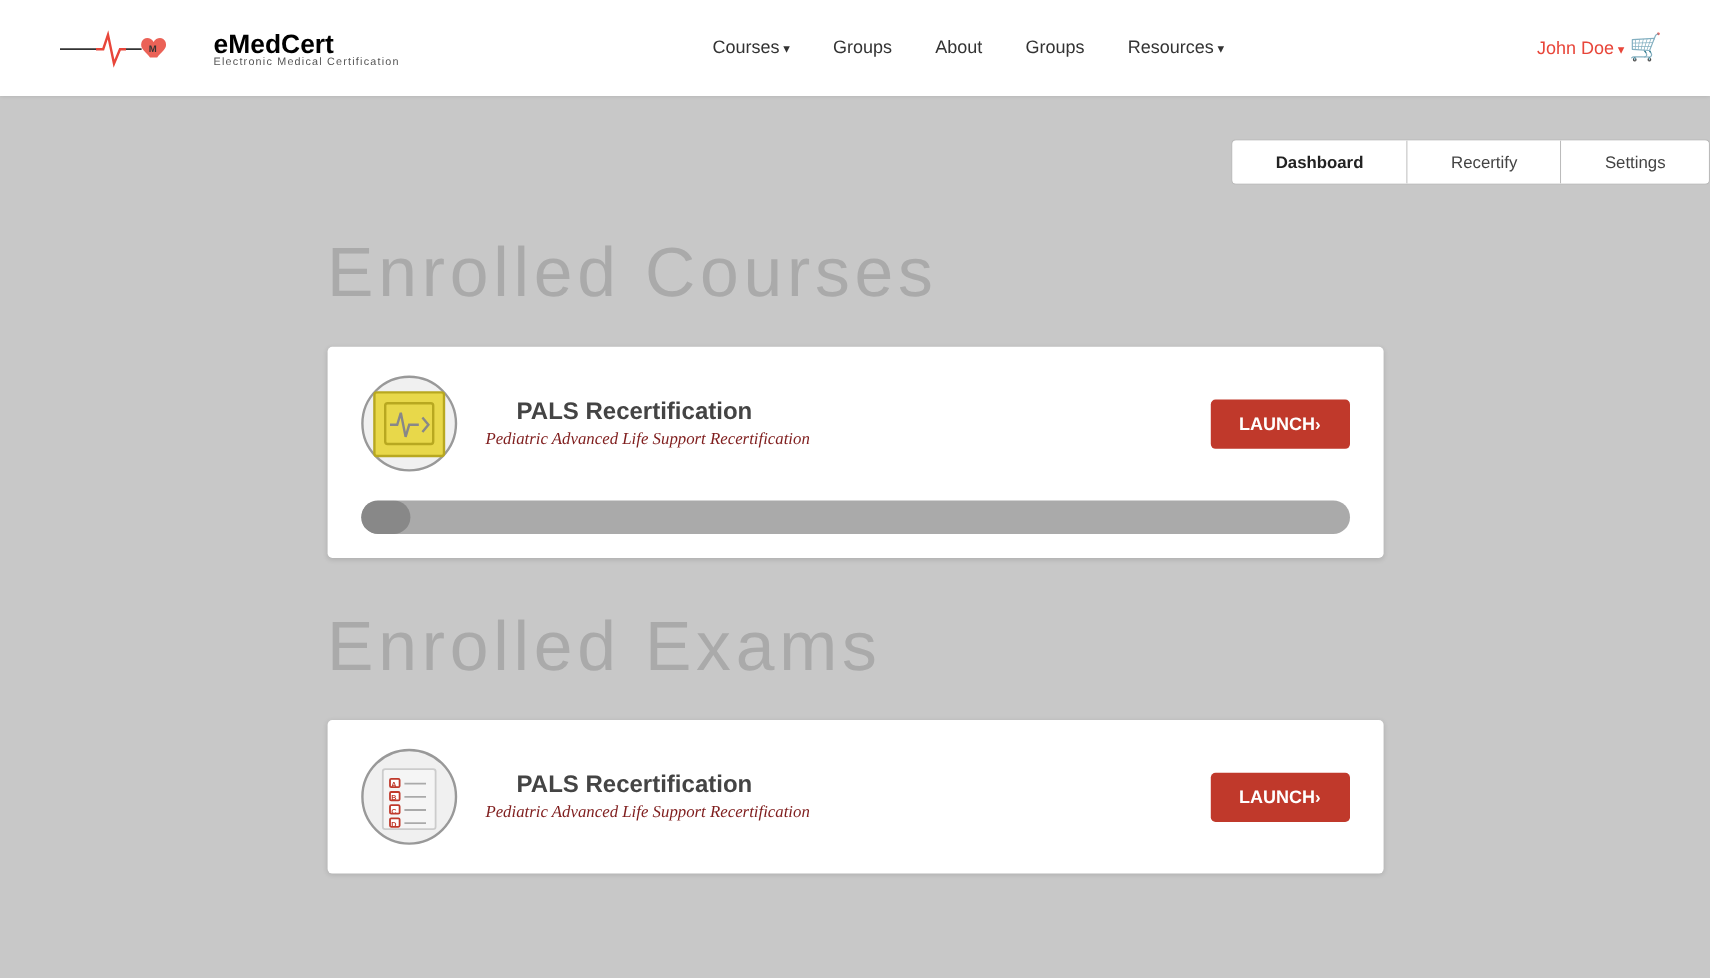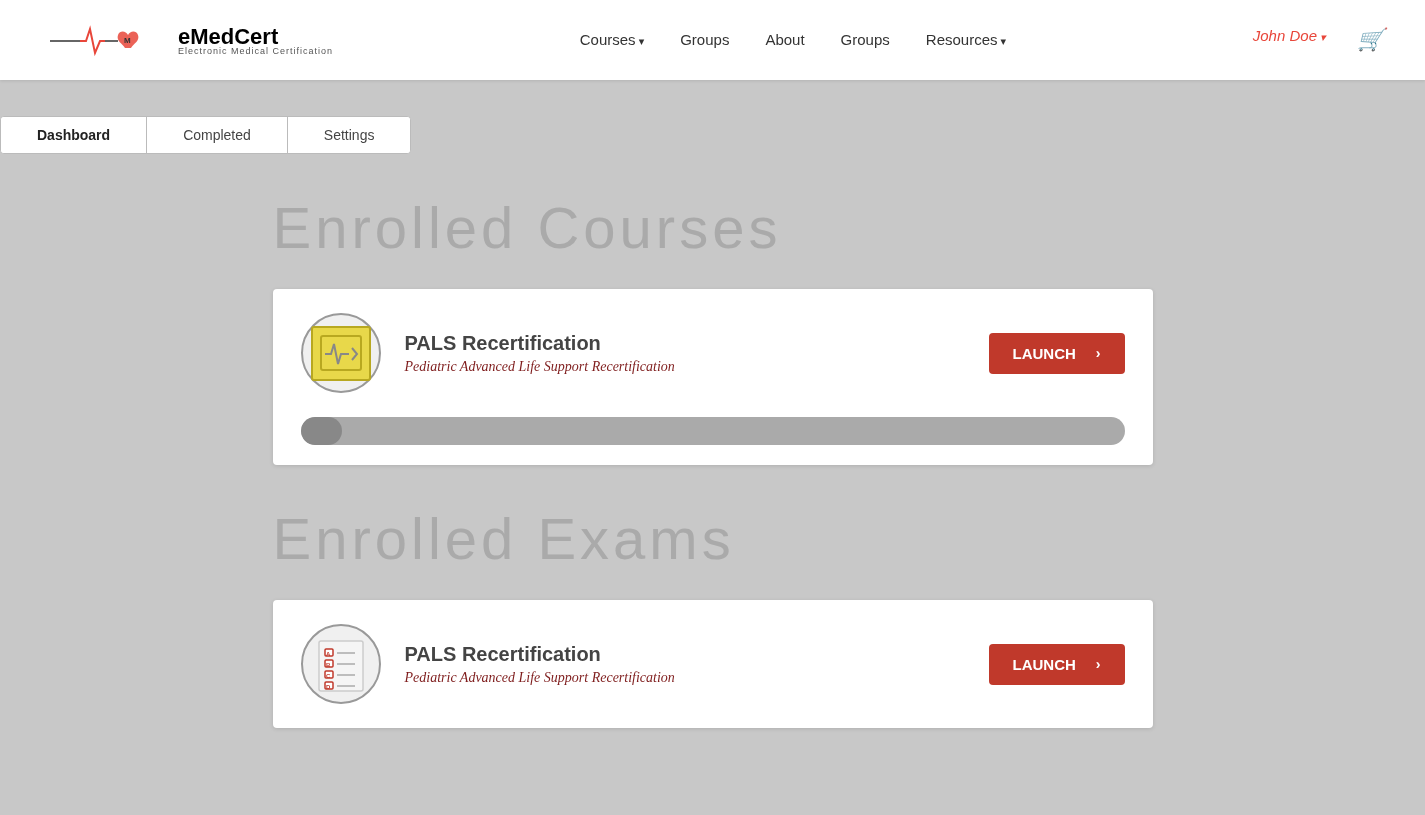--- a/index.html
+++ b/index.html
@@ -49,23 +49,22 @@
       color: #333;
       font-size: 15px;
       font-weight: 500;
     }
     .navbar-nav li a.has-arrow::after {
       content: ' ▾';
       font-size: 11px;
     }
     .navbar-right {
       display: flex;
-      align-items: flex-start;
-      gap: 32px;
-      font-style: italic;
+      align-items: center;
+      gap: 4px;
     }
     .user-link {
       color: #e8463a;
       font-size: 15px;
       font-weight: 500;
       text-decoration: none;
       cursor: pointer;
     }
     .user-link::after {
       content: ' ▾';
@@ -73,21 +72,21 @@
     }
     .cart-icon {
       color: #555;
       font-size: 22px;
       cursor: pointer;
     }
 
     
     .tabs-bar {
       display: flex;
-      justify-content: flex-start;
+      justify-content: flex-end;
       margin-top: 36px;
     }
     .tabs-container {
       display: flex;
       border: 1px solid #bbb;
       border-radius: 4px;
       overflow: hidden;
       background: #fff;
     }
     .tab-item {
@@ -159,39 +158,40 @@
       justify-content: center;
     }
     .course-info {
       flex: 1;
     }
     .course-name {
       font-size: 20px;
       font-weight: 600;
       color: #444;
       margin-bottom: 4px;
+      margin-left: 26px;
     }
     .course-sub {
       font-size: 14px;
       color: #7f1d1d;
       font-style: italic;
       font-family: Liberation Serif, serif;
     }
     .launch-btn {
       background: #c0392b;
       color: #fff;
       border: none;
       border-radius: 4px;
       padding: 12px 24px;
       font-size: 15px;
       font-weight: 600;
       cursor: pointer;
       display: flex;
       align-items: center;
-      gap: 20px;
+      gap: 0;
       white-space: nowrap;
     }
     .launch-arrow {
       font-size: 14px;
     }
 
     
     .progress-area {
       padding: 0 28px 20px 28px;
     }
@@ -248,21 +248,21 @@
 
   <div class="navbar-right">
     <span class="user-link">John Doe</span>
     <span class="cart-icon">🛒</span>
   </div>
 </nav>
 
 <div class="tabs-bar">
   <div class="tabs-container">
     <div class="tab-item active">Dashboard</div>
-    <div class="tab-item">Completed</div>
+    <div class="tab-item">Recertify</div>
     <div class="tab-item">Settings</div>
   </div>
 </div>
 
 <div class="content-area" style="position:relative;">
   <h2 class="section-title">Enrolled Courses</h2>
 
   <div class="course-card" style="position:relative;">
     <div class="course-card-inner">
 

